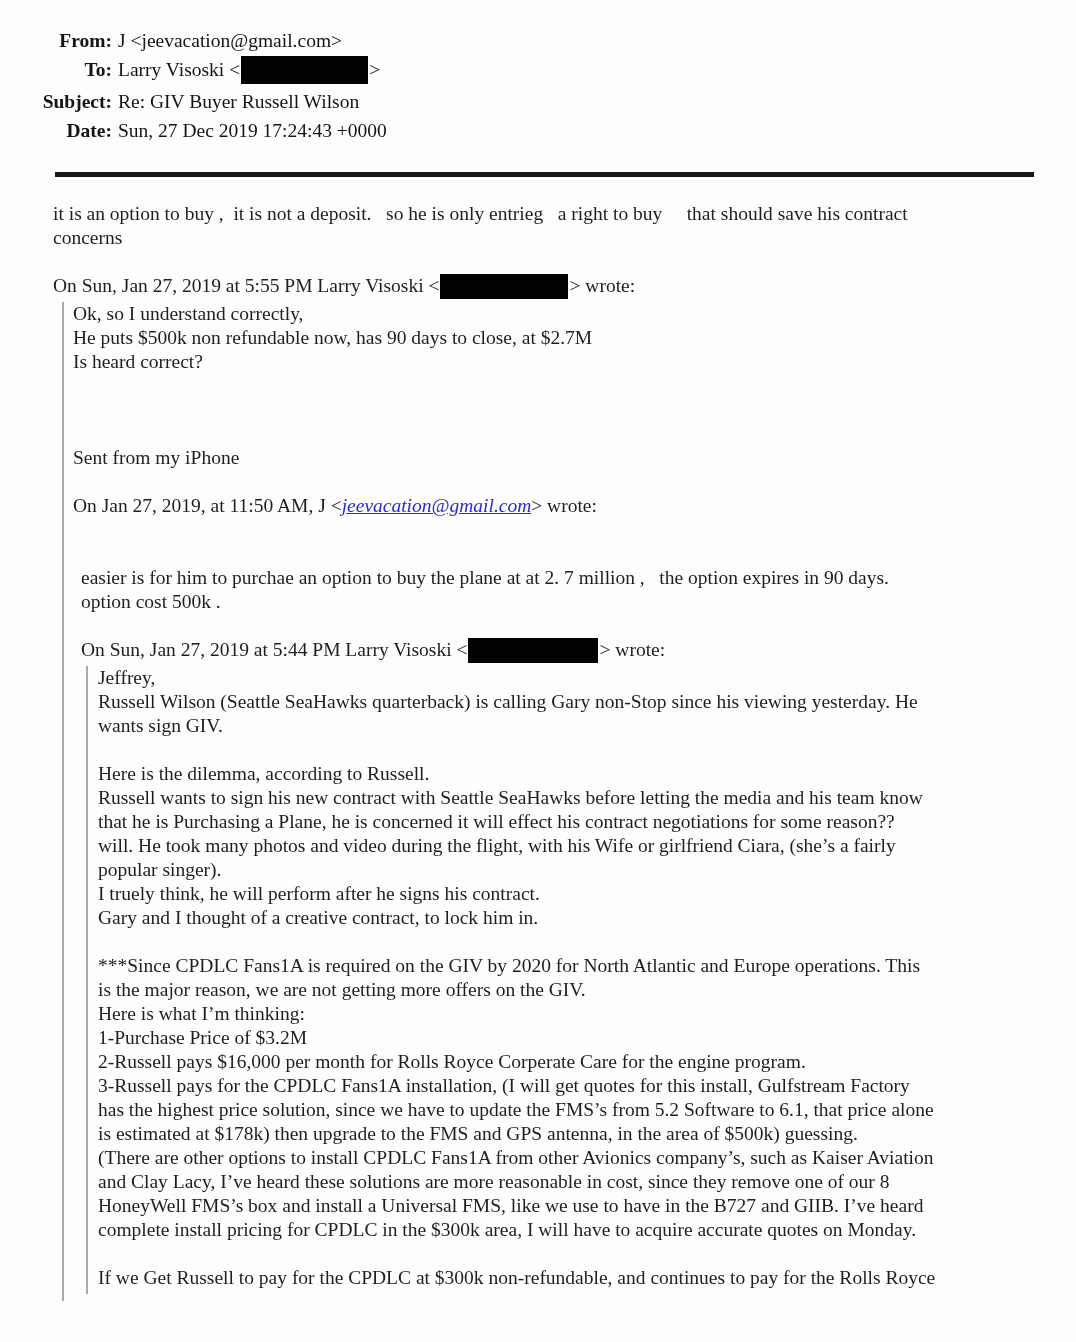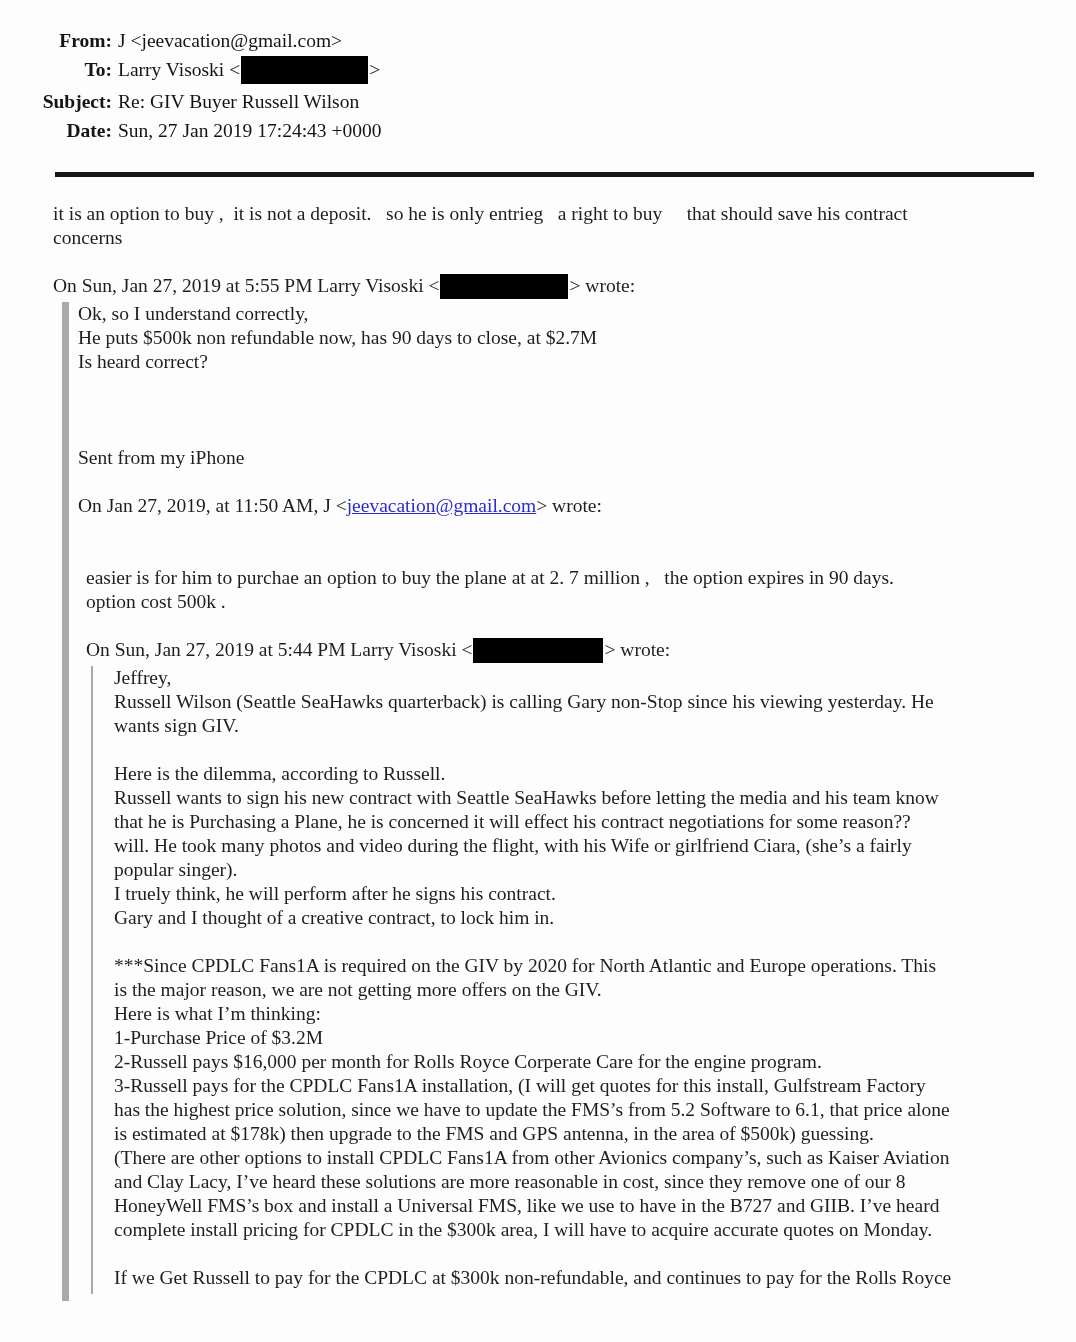--- a/index.html
+++ b/index.html
@@ -13,47 +13,47 @@
   .hdr{margin:26px 0 0 42px;font-size:19.5px;line-height:29px;color:#141414;}
   .hdr-row{display:flex;}
   .hdr-label{flex:0 0 70px;width:70px;text-align:right;font-weight:bold;white-space:pre;}
   .hdr-value{margin-left:6px;white-space:pre;}
   
   .divider{height:5px;background:#171717;margin:27px 0 0 55px;width:979px;}
   
   .body-wrap{margin-left:53px;padding-top:25px;color:#1e1e1e;}
   .line{white-space:pre;font-size:19.5px;line-height:24px;min-height:24px;}
   .quote{display:block;}
-  .q1{margin-left:9px;border-left:7px solid #4d7c0f;padding-left:9px;padding-bottom:7px;}
+  .q1{margin-left:9px;border-left:2px solid #4d7c0f;padding-left:9px;padding-bottom:7px;}
   .q2{padding-left:8px;}
-  .q3{margin-left:5px;border-left:2px solid #a9a9a9;padding-left:21px;padding-bottom:4px;}
+  .q3{margin-left:5px;border-left:2px solid #a9a9a9;padding-left:10px;padding-bottom:4px;}
   
   .redact{display:inline-block;background:#000;vertical-align:middle;margin:0 1px 3px 1px;}
-  a.email-link{color:#2a2ad0;text-decoration:underline;cursor:pointer;}
+  a.email-link{color:#2a2ad0;text-decoration:underline;cursor:pointer;font-style:italic;}
 </style>
 </head>
 <body>
 
 <div class="page">
   <div class="hdr" id="hdr">
       <div class="hdr-row">
         <div class="hdr-label">From:</div>
         <div class="hdr-value"><span>J &lt;jeevacation@gmail.com&gt;</span></div>
       </div>
       <div class="hdr-row">
         <div class="hdr-label">To:</div>
         <div class="hdr-value"><span>Larry Visoski &lt;</span><span class="redact" style="width: 127px; height: 28px; background: rgb(0, 0, 0);"></span><span>&gt;</span></div>
       </div>
       <div class="hdr-row">
         <div class="hdr-label">Subject:</div>
         <div class="hdr-value"><span>Re: GIV Buyer Russell Wilson</span></div>
       </div>
       <div class="hdr-row">
         <div class="hdr-label">Date:</div>
-        <div class="hdr-value"><span>Sun, 27 Jan 2019 17:24:43 +0000</span></div>
+        <div class="hdr-value"><span>Sun, 27 Dec 2019 17:24:43 +0000</span></div>
       </div>
     </div>
   <div class="divider"></div>
   <div class="body-wrap" id="emailBody">
       <div class="line"><span>it is an option to buy ,  it is not a deposit.   so he is only entrieg   a right to buy     that should save his contract</span></div>
       <div class="line"><span>concerns</span></div>
       <div class="line">&nbsp;</div>
       <div class="line"><span>On Sun, Jan 27, 2019 at 5:55 PM Larry Visoski &lt;</span><span class="redact" style="width: 128px; height: 25px; background: rgb(0, 0, 0);"></span><span>&gt; wrote:</span></div>
       <div class="quote q1" style="border-left-color: rgb(169, 169, 169);">
         <div class="line"><span>Ok, so I understand correctly,</span></div>

